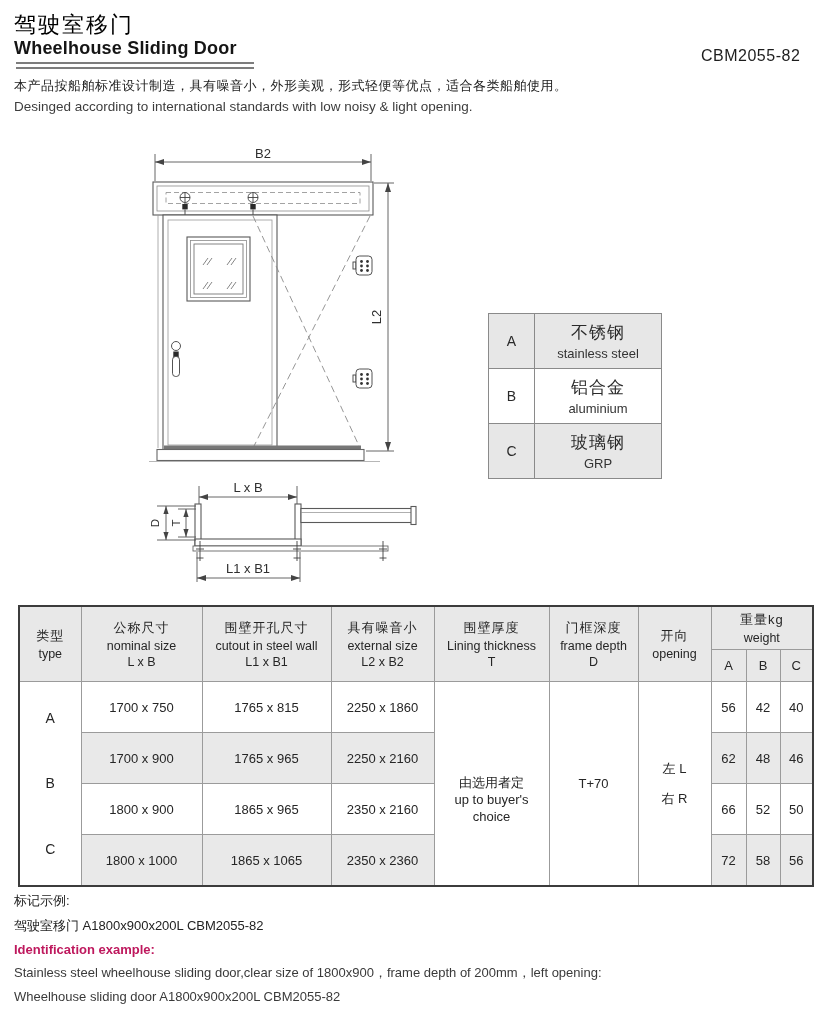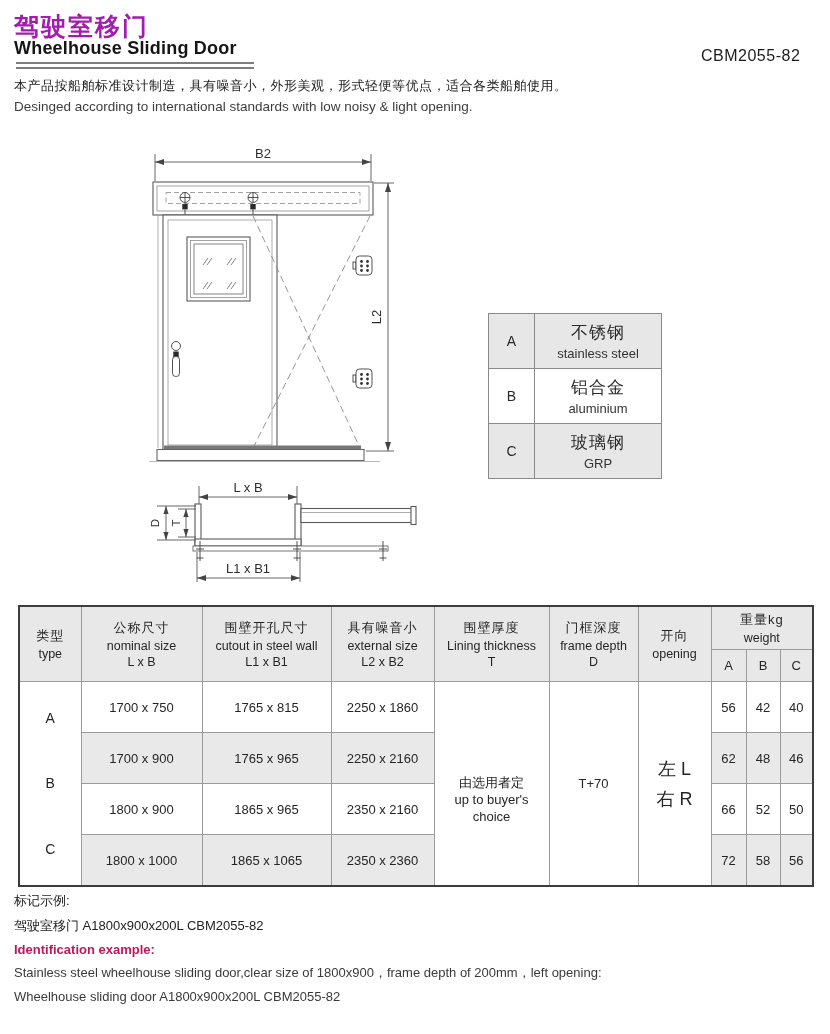--- a/index.html
+++ b/index.html
@@ -1,20 +1,20 @@
 <!DOCTYPE html>
 <html><head>
 <meta charset="utf-8">
 <style>
   html,body{margin:0;padding:0;background:#fff;}
   body{font-family:"Liberation Sans","DejaVu Sans",sans-serif;color:#2a2a2a;}
   .page{position:relative;width:830px;height:1034px;background:#ffffff;overflow:hidden;}
 
   
-  .title-zh{position:absolute;left:14px;top:10px;font-size:25px;font-weight:bold;letter-spacing:2px;color:#a21caf;}
+  .title-zh{position:absolute;left:14px;top:10px;font-size:22px;font-weight:normal;letter-spacing:2px;color:#000000;}
   .title-en{position:absolute;left:14px;top:38px;font-size:18px;font-weight:bold;color:#151515;letter-spacing:.2px;}
   .title-rule{position:absolute;left:16px;top:62px;width:238px;height:3px;border-top:2px solid #7d7d7d;border-bottom:2px solid #7d7d7d;}
   .std-code{position:absolute;left:701px;top:47px;font-size:16px;color:#1d1d1d;letter-spacing:.5px;}
   .desc-zh{position:absolute;left:14px;top:77px;font-size:13px;color:#222;letter-spacing:.5px;}
   .desc-en{position:absolute;left:14px;top:99px;font-size:13.5px;color:#3d3d3d;}
 
   
   .drawing-svg{position:absolute;left:140px;top:140px;}
   .drawing-svg text{font-family:"Liberation Sans","DejaVu Sans",sans-serif;font-size:13px;fill:#2f2f2f;}
   .drawing-svg text.small{font-size:11.5px;}
@@ -34,21 +34,21 @@
   .spec-table thead th{background:#e8e8e8;}
   .hdr-zh{display:block;font-size:13px;letter-spacing:1px;}
   .hdr-en{display:block;font-size:12.5px;margin-top:2px;}
   .hdr-sym{display:block;font-size:12.5px;margin-top:2px;}
   .spec-table .hrow1 th{height:42px;}
   .spec-table .hrow2 th{height:31px;font-size:13px;}
   .spec-table tbody td{height:50px;font-size:13px;}
   .spec-table td.shade{background:#e9e9e9;}
   .type-cell-inner{display:flex;flex-direction:column;justify-content:space-around;height:196px;font-size:14px;}
   .lining-inner{font-size:13px;line-height:17px;margin-top:32px;}
-  .opening-inner{font-size:18px;line-height:30px;}
+  .opening-inner{font-size:13px;line-height:30px;}
 
   
   .example{position:absolute;left:14px;top:892px;font-size:13px;color:#222;}
   .example div{margin-bottom:7px;}
   .example .en-label{font-weight:bold;color:#be185d;}
   .example .en{color:#3a3a3a;}
 </style>
 </head>
 <body>
 

